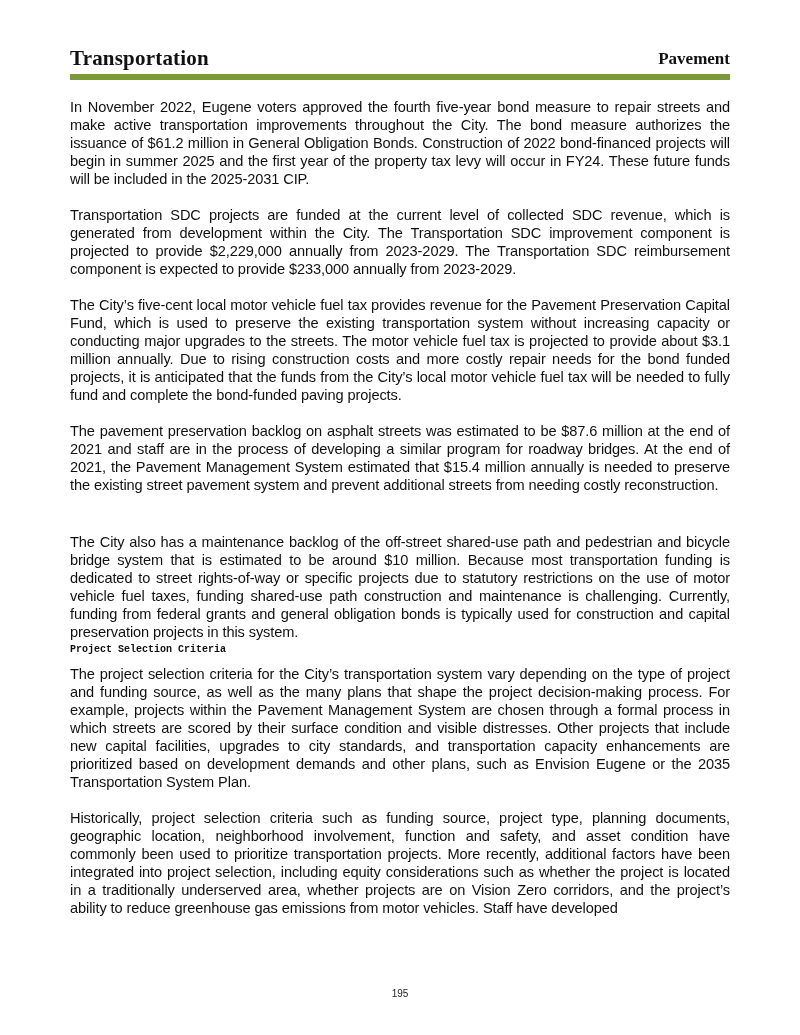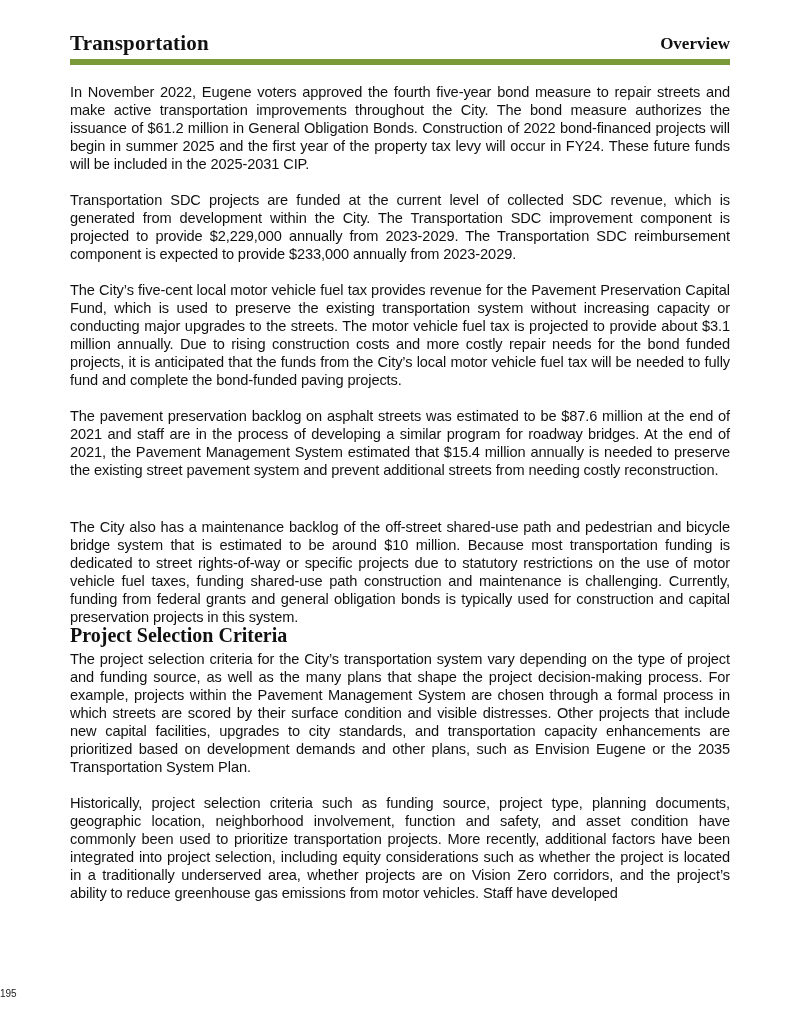--- a/index.html
+++ b/index.html
@@ -11,21 +11,21 @@
       width: 800px;
       height: 1035px;
       position: relative;
       overflow: hidden;
       font-family: "DejaVu Serif", "Liberation Serif", serif;
       color: #111111;
     }
     .page {
       position: absolute;
       left: 70px;
-      top: 30px;
+      top: 45px;
       width: 660px;
     }
     .header {
       display: flex;
       justify-content: space-between;
       align-items: flex-end;
       height: 26px;
     }
     .header-title {
       font-family: "Liberation Serif", "DejaVu Serif", serif;
@@ -54,44 +54,44 @@
       line-height: 18px;
       text-align: justify;
       margin: 0 0 18px 0;
       letter-spacing: -0.1px;
     }
     p.tight {
       margin-bottom: 6px;
       margin-top: 39px;
     }
     h3 {
-      font-family: Liberation Serif, serif;
+      font-family: Liberation Mono, monospace;
       font-weight: bold;
-      font-size: 20px;
+      font-size: 10px;
       line-height: 18px;
       margin: -6px 0 6px 0;
     }
     .page-number {
       position: absolute;
       left: 0;
       width: 800px;
       top: 988px;
-      text-align: left;
+      text-align: center;
       font-family: "Liberation Sans", "DejaVu Sans", sans-serif;
       font-size: 10px;
       color: #222222;
     }
   </style>
 </head>
 <body>
 
 <div class="page">
   <div class="header">
     <div class="header-title">Transportation</div>
-    <div class="header-section">Overview</div>
+    <div class="header-section">Pavement</div>
   </div>
   <div class="rule" style="background: rgb(122, 154, 58);"></div>
 
   <div class="content">
     <p>In November 2022, Eugene voters approved the fourth five-year bond measure to repair streets and make active transportation improvements throughout the City. The bond measure authorizes the issuance of $61.2 million in General Obligation Bonds. Construction of 2022 bond-financed projects will begin in summer 2025 and the first year of the property tax levy will occur in FY24. These future funds will be included in the 2025-2031 CIP.</p>
     <p>Transportation SDC projects are funded at the current level of collected SDC revenue, which is generated from development within the City. The Transportation SDC improvement component is projected to provide $2,229,000 annually from 2023-2029. The Transportation SDC reimbursement component is expected to provide $233,000 annually from 2023-2029.</p>
     <p>The City’s five-cent local motor vehicle fuel tax provides revenue for the Pavement Preservation Capital Fund, which is used to preserve the existing transportation system without increasing capacity or conducting major upgrades to the streets. The motor vehicle fuel tax is projected to provide about $3.1 million annually. Due to rising construction costs and more costly repair needs for the bond funded projects, it is anticipated that the funds from the City’s local motor vehicle fuel tax will be needed to fully fund and complete the bond-funded paving projects.</p>
     <p>The pavement preservation backlog on asphalt streets was estimated to be $87.6 million at the end of 2021 and staff are in the process of developing a similar program for roadway bridges. At the end of 2021, the Pavement Management System estimated that $15.4 million annually is needed to preserve the existing street pavement system and prevent additional streets from needing costly reconstruction.</p>
     <p class="tight">The City also has a maintenance backlog of the off-street shared-use path and pedestrian and bicycle bridge system that is estimated to be around $10 million. Because most transportation funding is dedicated to street rights-of-way or specific projects due to statutory restrictions on the use of motor vehicle fuel taxes, funding shared-use path construction and maintenance is challenging. Currently, funding from federal grants and general obligation bonds is typically used for construction and capital preservation projects in this system.</p>
 

